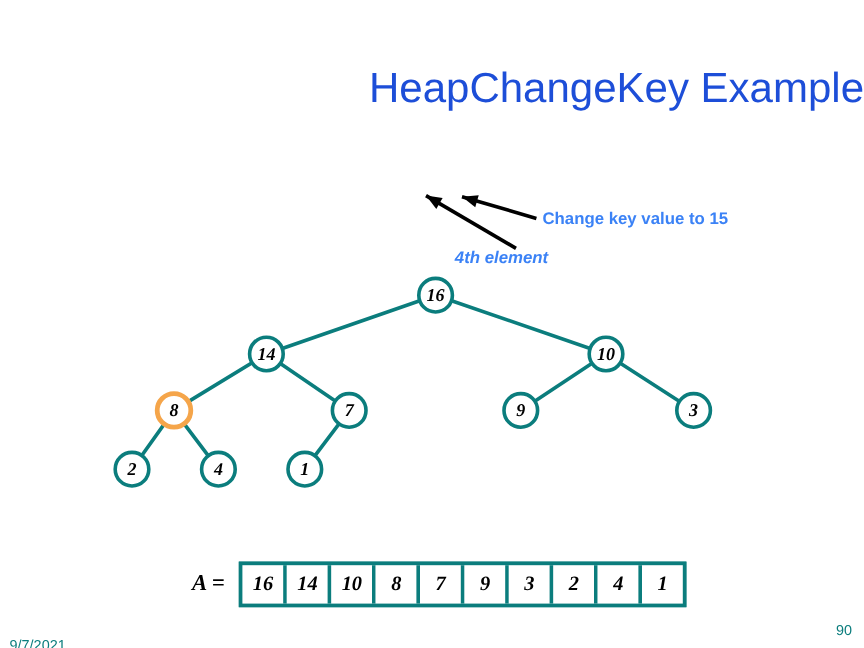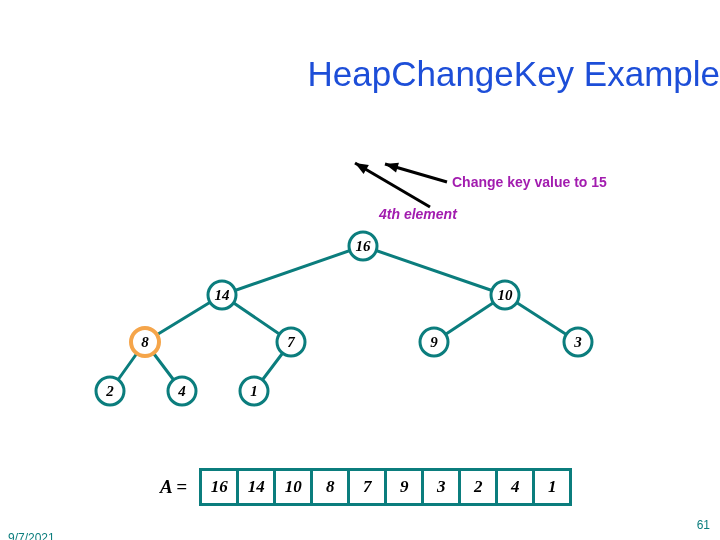--- a/index.html
+++ b/index.html
@@ -36,21 +36,21 @@
     left: 38px;
     top: 137px;
     font-size: 26px;
     color: #000000;
     white-space: nowrap;
   }
   .callout-label {
     position: absolute;
     font-size: 14px;
     font-weight: bold;
-    color: #a21caf;
+    color: #3b82f6;
     white-space: nowrap;
   }
   #label-change-key {
     left: 452px;
     top: 174px;
   }
   #label-4th-element {
     left: 379px;
     top: 206px;
     font-style: italic;
@@ -227,15 +227,15 @@
         <div class="array-cell">7</div>
         <div class="array-cell">9</div>
         <div class="array-cell">3</div>
         <div class="array-cell">2</div>
         <div class="array-cell">4</div>
         <div class="array-cell">1</div>
       </div>
   </div>
 
   <div id="footer-date">9/7/2021</div>
-  <div id="footer-page">61</div>
+  <div id="footer-page">90</div>
 
 </div>
 
 </body></html>

